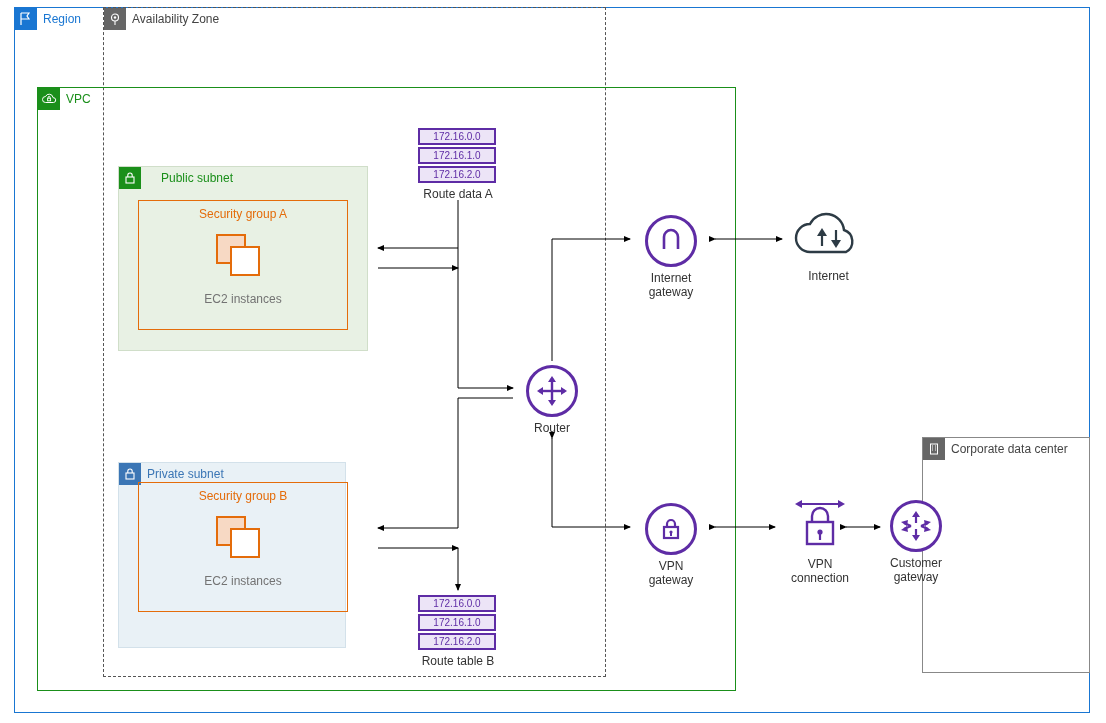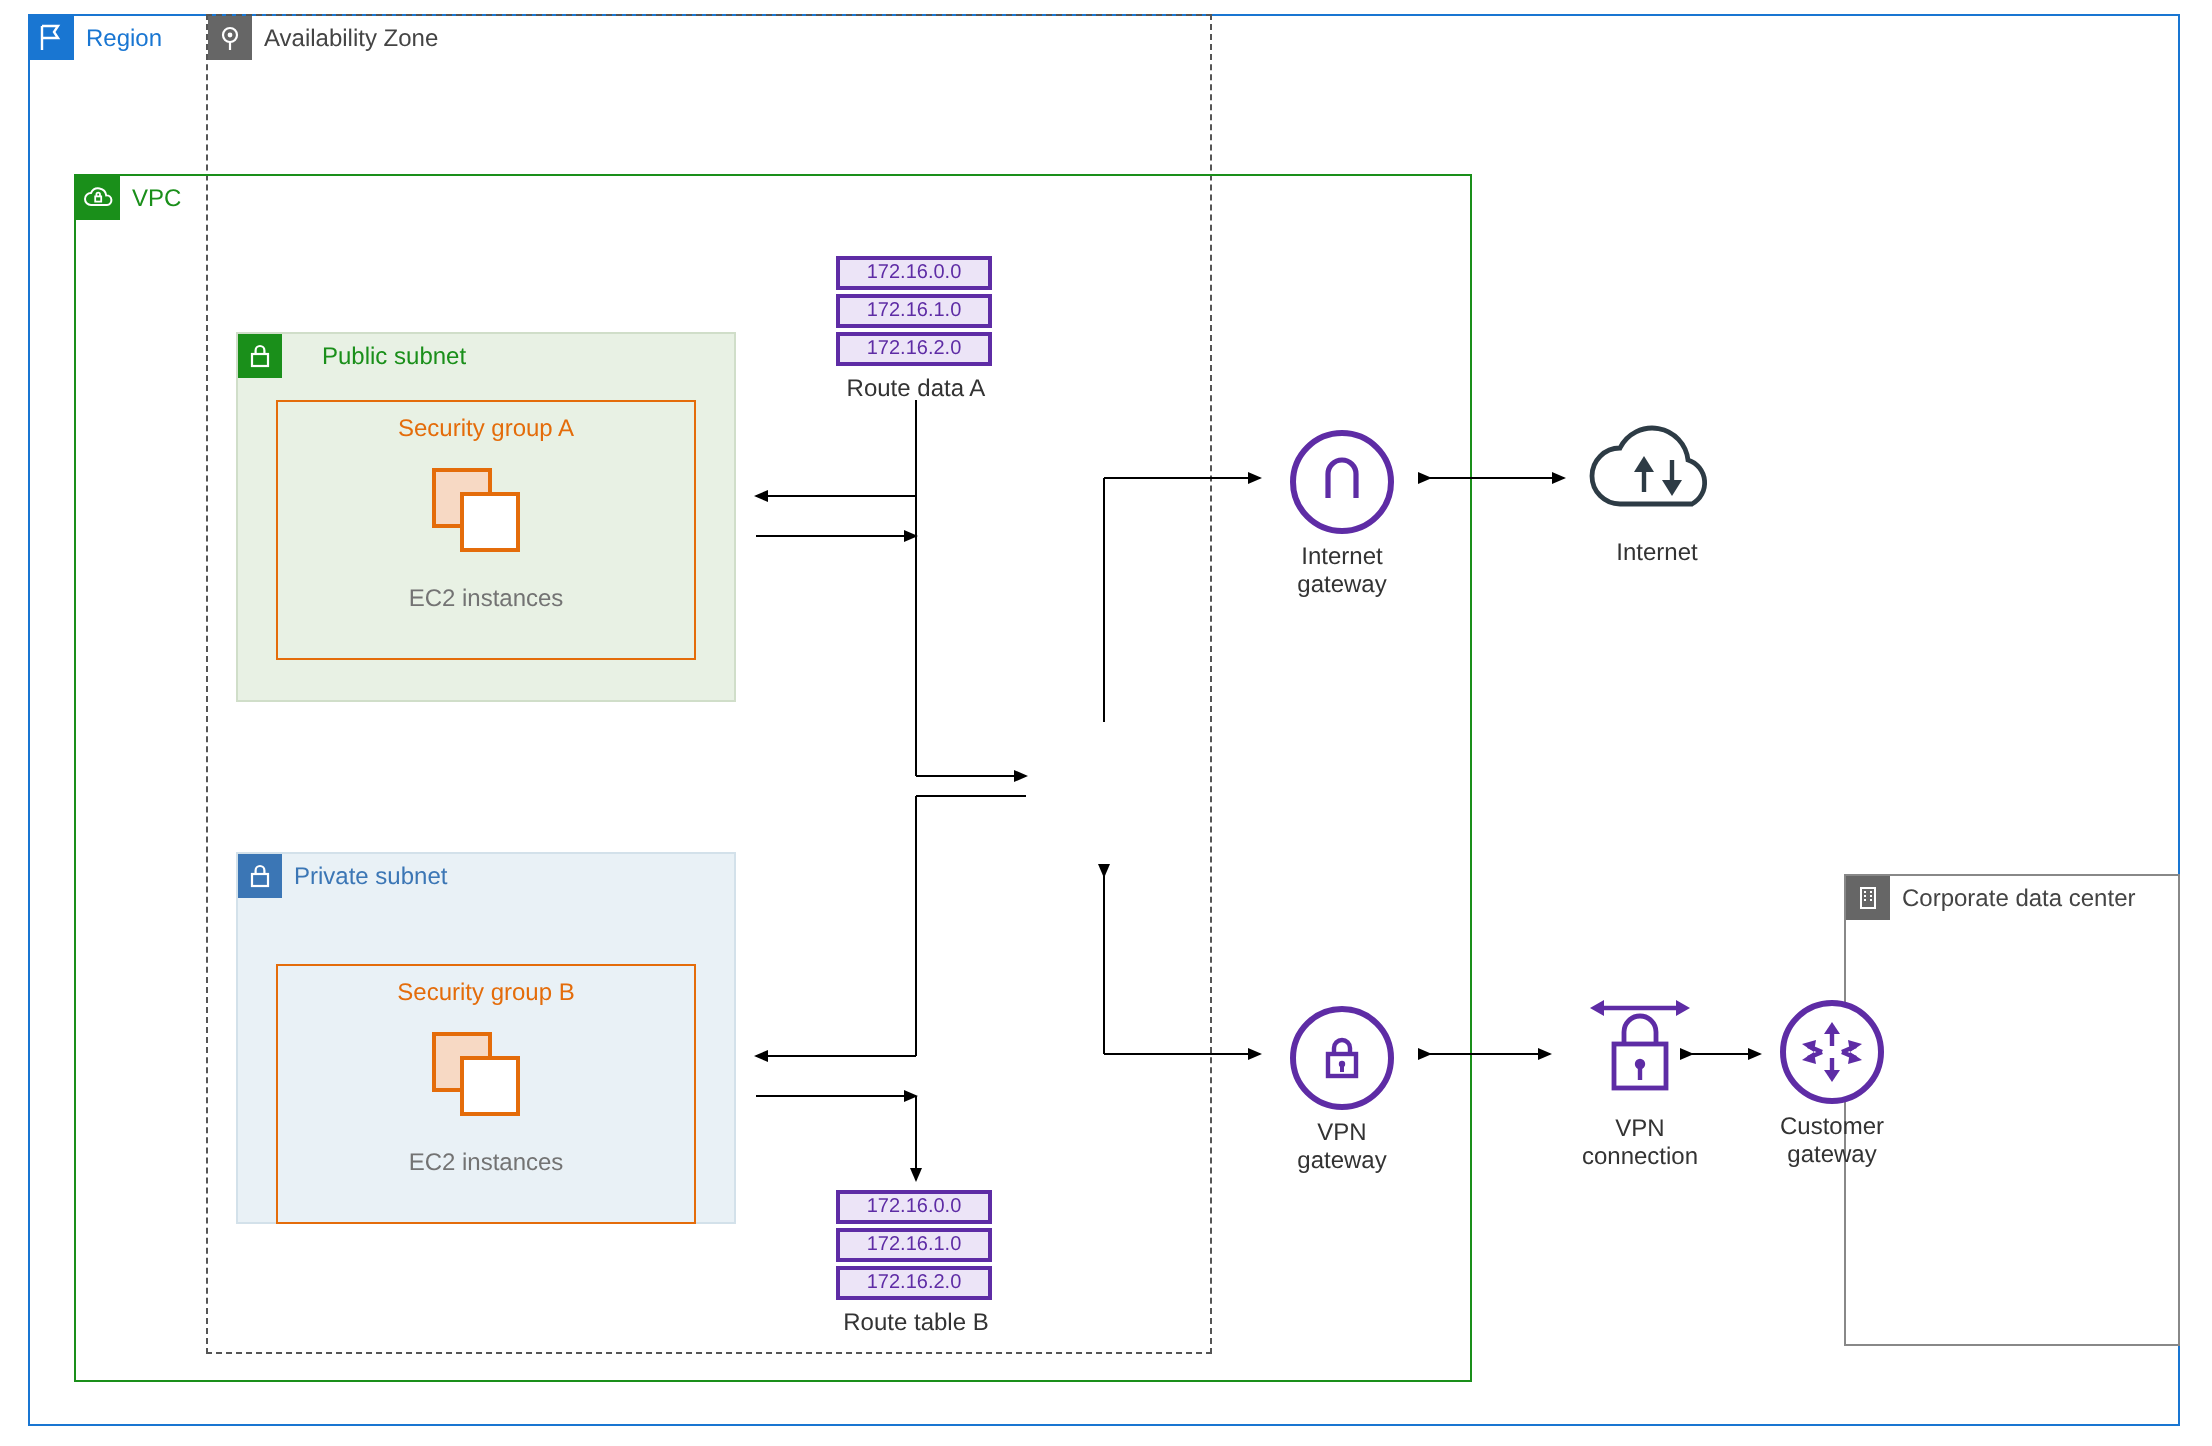--- a/index.html
+++ b/index.html
@@ -87,21 +87,21 @@
     <div class="sg-label" style="margin-top:6px">Security group A</div>
     <div style="margin-top:8px">
       <svg width="64" height="56" viewBox="0 0 64 56">
         <rect x="6" y="6" width="28" height="28" fill="#f7d9c4" stroke="#e46c0a" stroke-width="2"></rect>
         <rect x="20" y="18" width="28" height="28" fill="#fff" stroke="#e46c0a" stroke-width="2"></rect>
       </svg>
     </div>
     <div class="ec2-label" style="margin-top:4px">EC2 instances</div>
   </div>
 
-  <div class="box subnet-private" style="left:118px;top:426px;width:250px;height:186px">
+  <div class="box subnet-private" style="left:118px;top:462px;width:228px;height:186px">
     <div class="titlebar">
       <div class="subnet-badge" style="background:#3b76b5">
         <svg width="12" height="14" viewBox="0 0 12 14">
             <rect x="2" y="6" width="8" height="6" fill="none" stroke="#fff" stroke-width="1.1"></rect>
             <path d="M3.8 6V4.2a2.2 2.2 0 014.4 0V6" fill="none" stroke="#fff" stroke-width="1.1"></path>
           </svg>
       </div>
       <span class="label" style="margin-left:6px;color:#3b76b5">Private subnet</span>
     </div>
   </div>
@@ -128,20 +128,33 @@
 
   <div class="box" style="left:418px;top:595px;width:80px">
     <div class="rt-list">
       <div class="rt-row">172.16.0.0</div>
       <div class="rt-row">172.16.1.0</div>
       <div class="rt-row">172.16.2.0</div>
     </div>
     <div class="caption">Route table B</div>
   </div>
 
+  <div class="box" style="left:517px;top:365px;width:70px;text-align:center">
+    <div class="icon-circle" style="margin:0 auto">
+      <svg width="30" height="30" viewBox="0 0 30 30">
+        <line x1="15" y1="2" x2="15" y2="28" stroke="#5e2ca5" stroke-width="2.4"></line>
+        <line x1="2" y1="15" x2="28" y2="15" stroke="#5e2ca5" stroke-width="2.4"></line>
+        <polygon points="15,0 11,6 19,6" fill="#5e2ca5"></polygon>
+        <polygon points="15,30 11,24 19,24" fill="#5e2ca5"></polygon>
+        <polygon points="0,15 6,11 6,19" fill="#5e2ca5"></polygon>
+        <polygon points="30,15 24,11 24,19" fill="#5e2ca5"></polygon>
+      </svg>
+    </div>
+    <div class="caption">Router</div>
+  </div>
 
   <div class="box" style="left:636px;top:215px;width:70px;text-align:center">
     <div class="icon-circle" style="margin:0 auto">
       <svg width="28" height="28" viewBox="0 0 28 28">
         <path d="M7 22 V10 a7 7 0 0 1 14 0 V22" fill="none" stroke="#5e2ca5" stroke-width="2.6"></path>
       </svg>
     </div>
     <div class="caption" style="white-space:pre">Internet
 gateway</div>
   </div>

